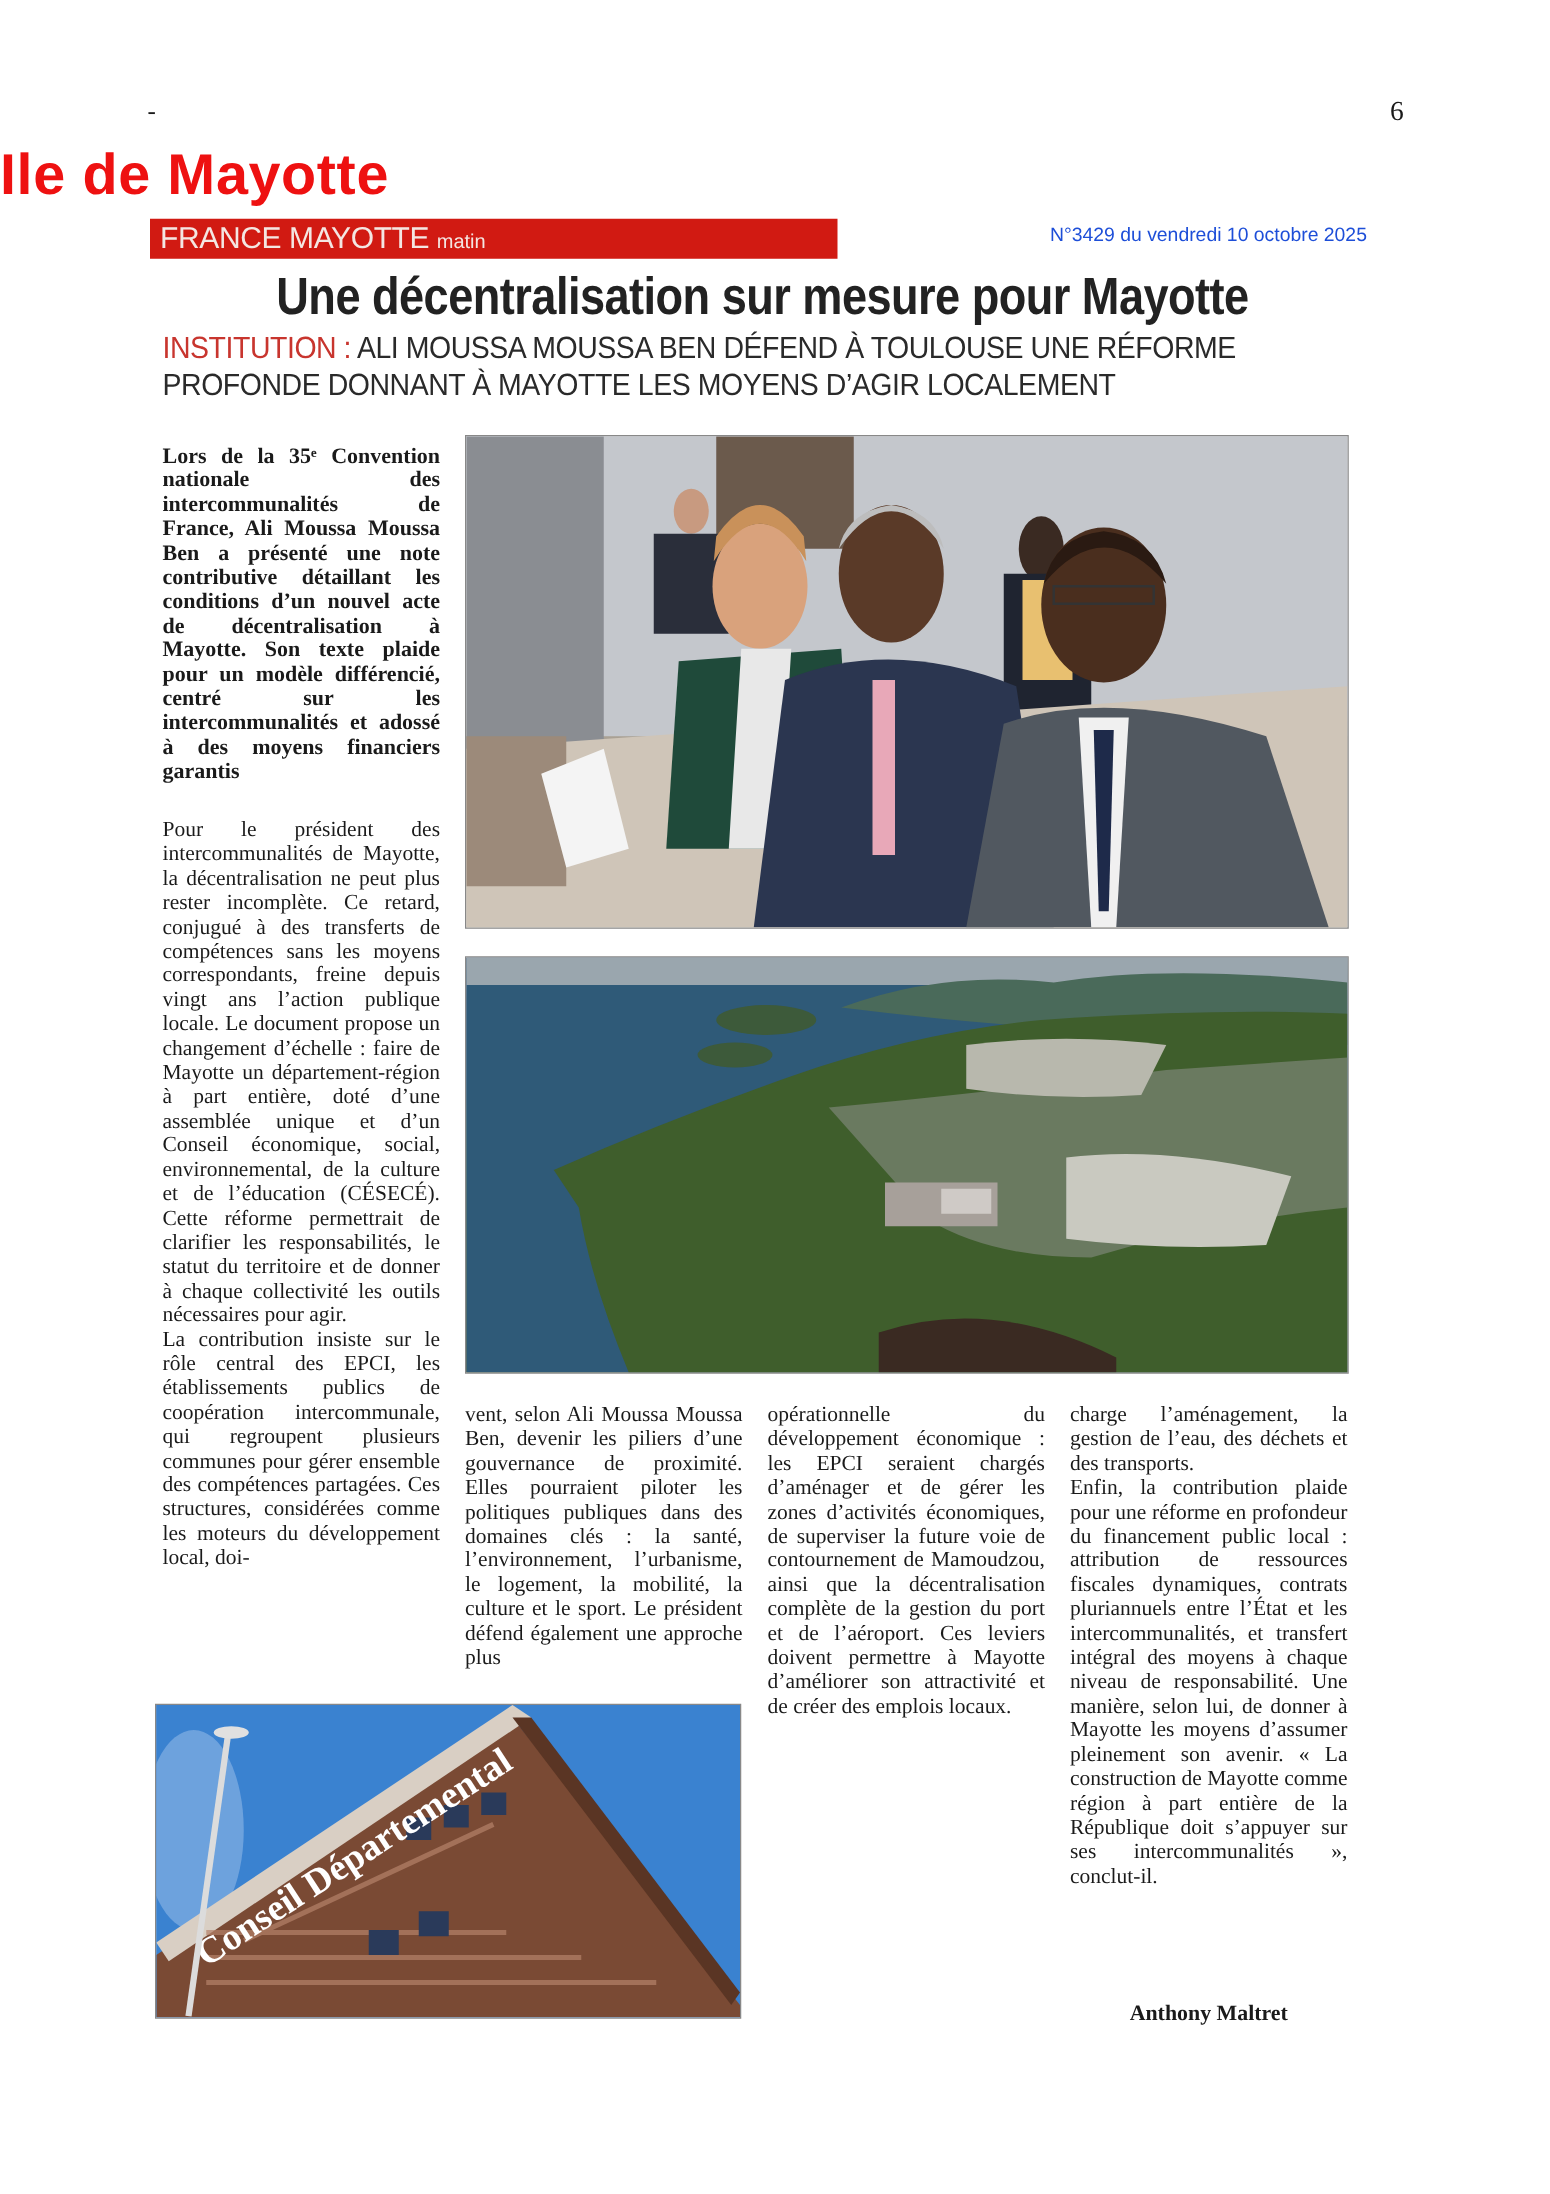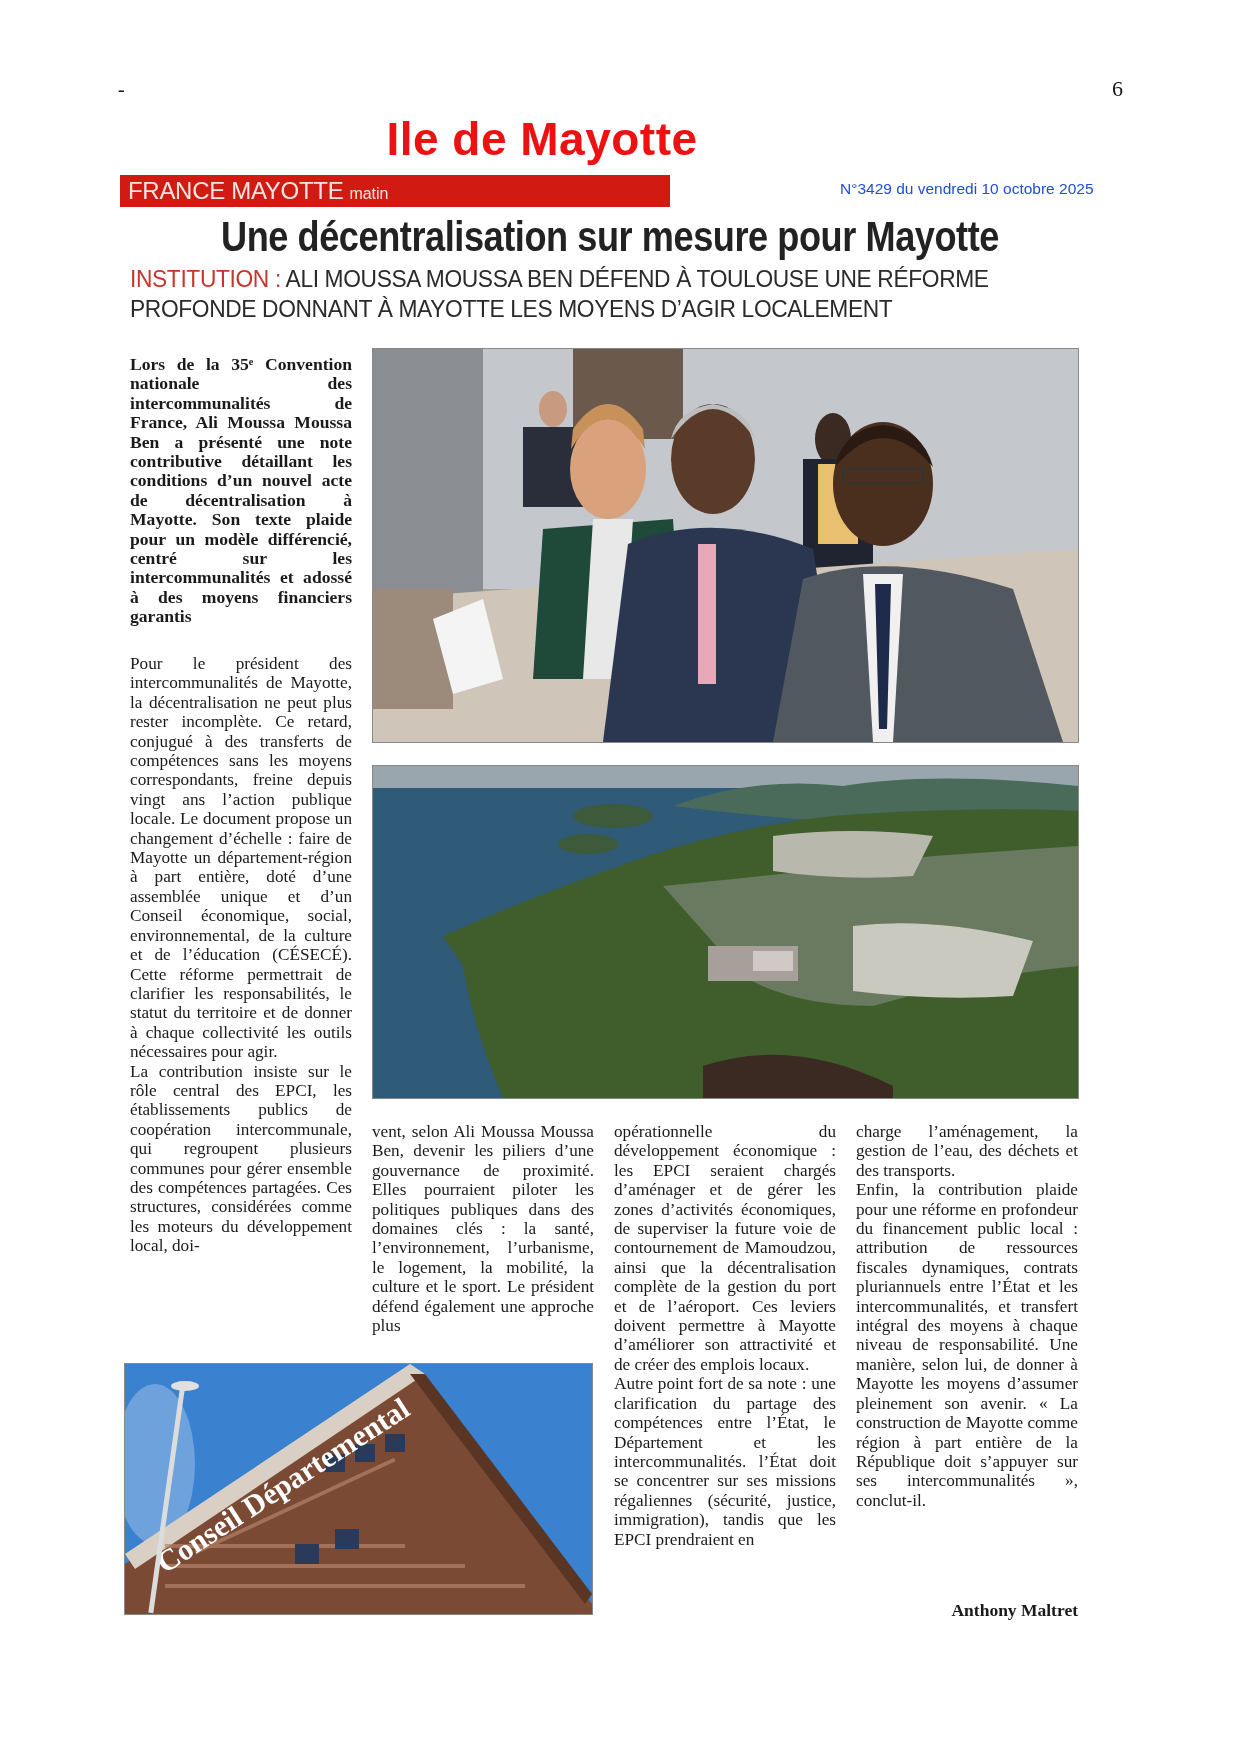--- a/index.html
+++ b/index.html
@@ -1,35 +1,35 @@
 <!DOCTYPE html>
 <html><head>
 <meta charset="utf-8">
 <style>
   html, body { margin:0; padding:0; background:#ffffff; }
   body { width:1240px; height:1755px; position:relative; overflow:hidden; font-family:"Liberation Serif", serif; color:#1a1a1a; }
   .abs { position:absolute; }
   #dash { left:118px; top:78px; font-size:20px; font-family:"Liberation Serif", serif; }
   #pagenum { left:1112px; top:76px; font-size:22px; font-family:"Liberation Serif", serif; }
-  #doc-title { left:0; width:1084px; top:112px; text-align:center; color:#ee1111; font-family:"Liberation Sans", sans-serif; font-weight:bold; font-size:46px; letter-spacing:0.5px; }
+  #doc-title { left:0; width:1084px; top:112px; text-align:left; color:#ee1111; font-family:"Liberation Sans", sans-serif; font-weight:bold; font-size:46px; letter-spacing:0.5px; }
   #masthead { left:120px; top:175px; width:550px; height:32px; background:#d11a12; color:#f4e6e2; font-family:"Liberation Sans", sans-serif; font-size:24px; line-height:32px; padding-left:8px; box-sizing:border-box; }
   #masthead .brand { letter-spacing:-0.3px; }
   #masthead .sub { font-size:16px; margin-left:6px; }
   #issue { left:840px; top:180px; font-family:"Liberation Sans", sans-serif; font-size:15.5px; color:#1d4ed8; }
   #headline { left:120px; width:980px; top:213px; text-align:center; font-family:"Liberation Sans", sans-serif; font-weight:bold; font-size:42px; color:#222; transform:scaleX(0.86); transform-origin:center; letter-spacing:-0.5px; }
   #kicker { left:130px; top:264px; width:960px; font-family:"Liberation Sans", sans-serif; font-size:24.5px; line-height:30px; color:#2a2a2a; letter-spacing:-0.4px; transform:scaleX(0.93); transform-origin:left; }
   #kicker .lbl { color:#c8352e; }
   .col { position:absolute; font-size:17.2px; line-height:19.4px; text-align:justify; hyphens:none; }
   .col p { margin:0; }
   #lead { left:130px; top:355px; width:222px; font-weight:bold; font-size:17.6px; line-height:19.4px; }
   #c1 { left:130px; top:654px; width:222px; }
   #c2 { left:372px; top:1122px; width:222px; }
   #c3 { left:614px; top:1122px; width:222px; }
   #c4 { left:856px; top:1122px; width:222px; }
-  #byline { left:856px; top:1600px; width:222px; text-align:right; font-weight:bold; font-size:17.5px; }
+  #byline { left:856px; top:1600px; width:222px; text-align:center; font-weight:bold; font-size:17.5px; }
   .photo { position:absolute; border:1px solid #888; overflow:hidden; }
   #photo1 { left:372px; top:348px; width:705px; height:393px; background:linear-gradient(180deg,#c9ccd1 0%,#b9bcc2 55%,#a89f92 60%,#d8cfc4 100%); }
   #photo2 { left:372px; top:765px; width:705px; height:332px; background:linear-gradient(180deg,#8f9aa5 0%,#44637f 10%,#2f5f80 30%,#3e6a5a 45%,#3c5b2d 70%,#2f4a23 100%); }
   #photo3 { left:124px; top:1363px; width:467px; height:250px; background:linear-gradient(180deg,#2d6fc2 0%,#3f86d6 60%,#5b9be0 100%); }
   svg { display:block; }
 </style>
 </head>
 <body>
 
 <div class="abs" id="dash">-</div>
@@ -50,21 +50,20 @@
 
 <div class="col" id="c1">
   <p>Pour le président des intercommunalités de Mayotte, la décentralisation ne peut plus rester incomplète. Ce retard, conjugué à des transferts de compétences sans les moyens correspondants, freine depuis vingt ans l’action publique locale. Le document propose un changement d’échelle : faire de Mayotte un département-région à part entière, doté d’une assemblée unique et d’un Conseil économique, social, environnemental, de la culture et de l’éducation (CÉSECÉ). Cette réforme permettrait de clarifier les responsabilités, le statut du territoire et de donner à chaque collectivité les outils nécessaires pour agir.</p>
   <p>La contribution insiste sur le rôle central des EPCI, les établissements publics de coopération intercommunale, qui regroupent plusieurs communes pour gérer ensemble des compétences partagées. Ces structures, considérées comme les moteurs du développement local, doi-</p>
 </div>
 <div class="col" id="c2">
   <p>vent, selon Ali Moussa Moussa Ben, devenir les piliers d’une gouvernance de proximité. Elles pourraient piloter les politiques publiques dans des domaines clés : la santé, l’environnement, l’urbanisme, le logement, la mobilité, la culture et le sport. Le président défend également une approche plus</p>
 </div>
 <div class="col" id="c3">
   <p>opérationnelle du développement économique : les EPCI seraient chargés d’aménager et de gérer les zones d’activités économiques, de superviser la future voie de contournement de Mamoudzou, ainsi que la décentralisation complète de la gestion du port et de l’aéroport. Ces leviers doivent permettre à Mayotte d’améliorer son attractivité et de créer des emplois locaux.</p>
-  <p>Autre point fort de sa note : une clarification du partage des compétences entre l’État, le Département et les intercommunalités. l’État doit se concentrer sur ses missions régaliennes (sécurité, justice, immigration), tandis que les EPCI prendraient en</p>
 </div>
 <div class="col" id="c4">
   <p>charge l’aménagement, la gestion de l’eau, des déchets et des transports.</p>
   <p>Enfin, la contribution plaide pour une réforme en profondeur du financement public local : attribution de ressources fiscales dynamiques, contrats pluriannuels entre l’État et les intercommunalités, et transfert intégral des moyens à chaque niveau de responsabilité. Une manière, selon lui, de donner à Mayotte les moyens d’assumer pleinement son avenir. « La construction de Mayotte comme région à part entière de la République doit s’appuyer sur ses intercommunalités », conclut-il.</p>
 </div>
 <div class="abs" id="byline">Anthony Maltret</div>
 
 <div class="photo" id="photo1">
   <svg width="705" height="393" viewBox="0 0 705 393">
     <rect x="0" y="0" width="705" height="240" fill="#c4c7cc"></rect>

